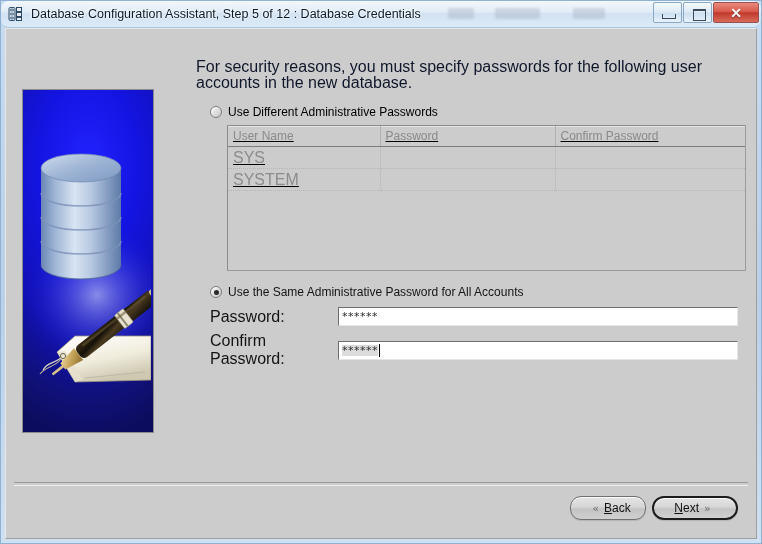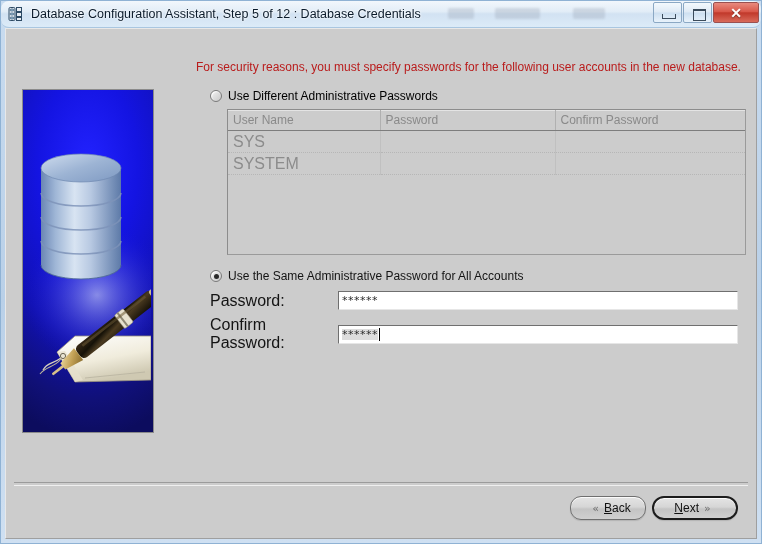--- a/index.html
+++ b/index.html
@@ -149,22 +149,22 @@
 
   
   #content {
     position: absolute;
     left: 190px;
     top: 30px;
     width: 556px;
   }
   #intro-text {
     width: 550px;
-    color: #b91c1c;
-    font-size: 12px;
+    color: #0f172a;
+    font-size: 16px;
     line-height: 16px;
     margin: 0 5px 14px 0;
   }
 
   .radio-row {
     display: flex;
     align-items: center;
     margin-left: 14px;
     margin-bottom: 6px;
   }
@@ -205,20 +205,21 @@
     border-top-color: #8c8c8c;
     border-left-color: #8c8c8c;
     background: #cccccc;
     position: relative;
     overflow: hidden;
   }
   #cred-table table {
     border-collapse: collapse;
     width: 100%;
     table-layout: fixed;
+    text-decoration: underline;
   }
   #cred-table th {
     height: 20px;
     background: #cccccc;
     color: #8a8a8a;
     font-weight: normal;
     font-size: 12px;
     text-align: left;
     padding: 0 0 0 5px;
     border-right: 1px solid #b0b0b0;

